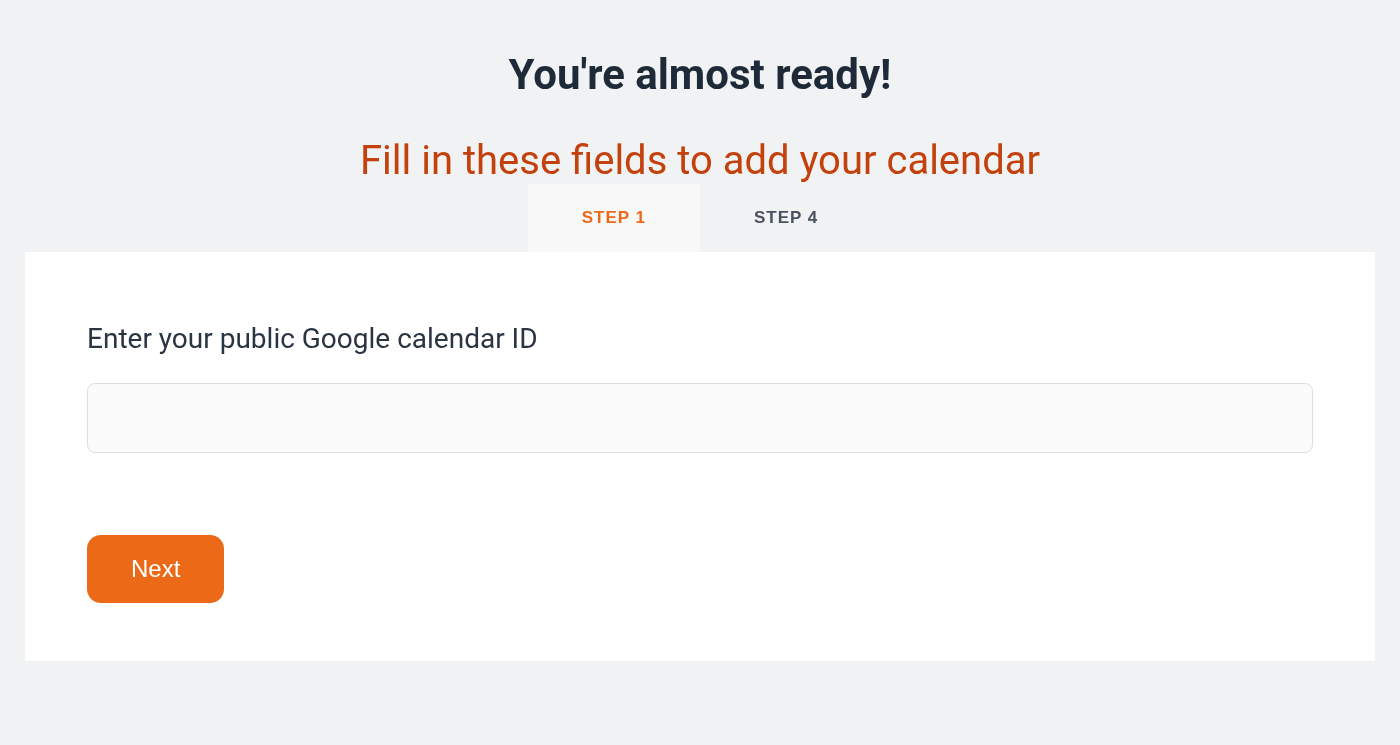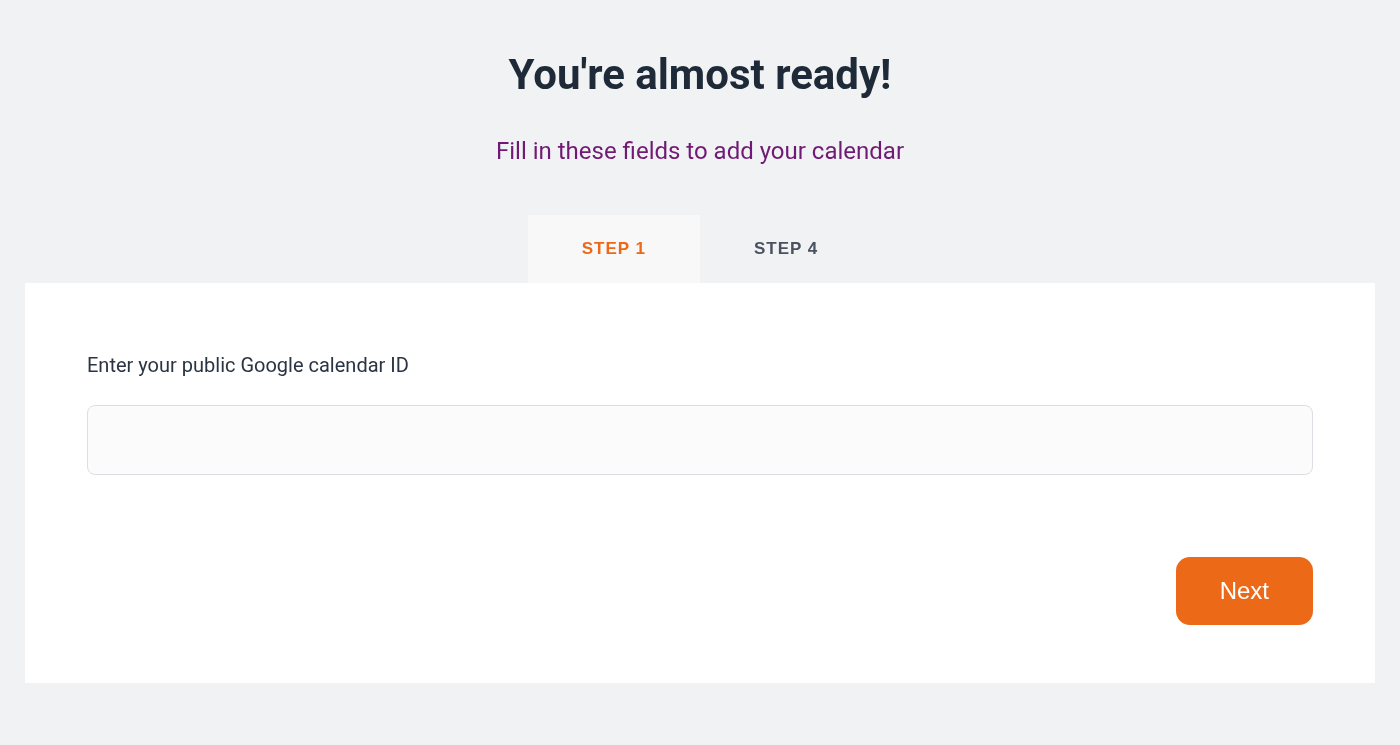--- a/index.html
+++ b/index.html
@@ -17,24 +17,23 @@
       padding-top: 50px;
       text-align: center;
     }
     .title {
       font-size: 42px;
       font-weight: 700;
       color: #1e2a38;
       margin-bottom: 38px;
     }
     .subtitle {
-      font-size: 24px;
+      font-size: 40px;
       font-weight: 400;
-      color: #701a75;
-      margin-bottom: 50px;
+      color: #c2410c;
     }
     .tabs {
       display: inline-flex;
       gap: 0;
     }
     .tab {
       padding: 24px 54px;
       font-size: 17px;
       font-weight: 700;
       letter-spacing: 1px;
@@ -47,38 +46,37 @@
       background: #f8f8f9;
       color: #eb6918;
     }
     .panel {
       background: #ffffff;
       margin: 0 25px;
       padding: 70px 62px 58px 62px;
       text-align: left;
     }
     .field-label {
-      font-size: 20px;
+      font-size: 28px;
       color: #2a3443;
       margin-bottom: 28px;
       font-weight: 400;
     }
     .text-input {
       width: 100%;
       height: 70px;
       border: 1px solid #dcdee3;
       border-radius: 8px;
       background: #fbfbfc;
       font-size: 20px;
       padding: 0 18px;
       color: #2a3443;
     }
     .button-row {
       display: flex;
-      justify-content: flex-end;
       margin-top: 82px;
     }
     .next-button {
       background: #ec6a17;
       color: #ffffff;
       border: none;
       border-radius: 14px;
       padding: 20px 44px;
       font-size: 24px;
       font-weight: 500;

